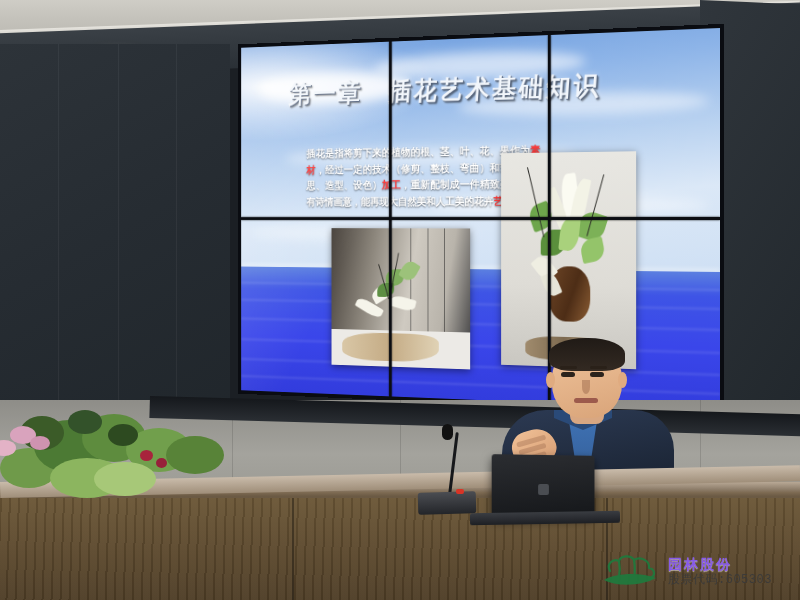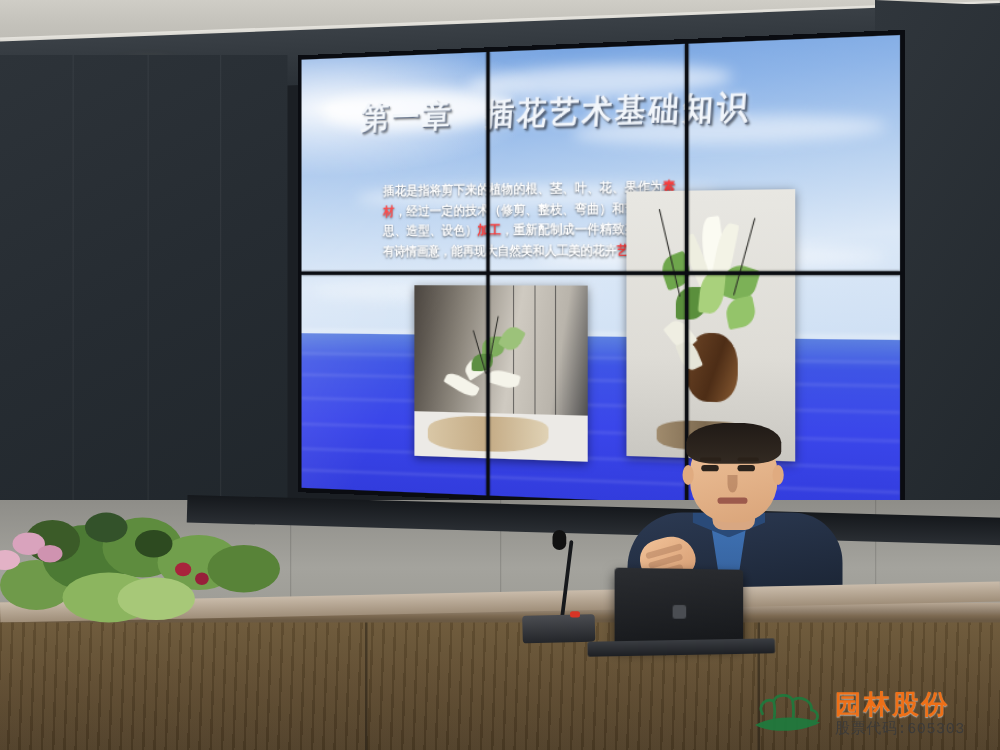--- a/index.html
+++ b/index.html
@@ -141,21 +141,21 @@
   .p-mouth{position:absolute;left:74px;top:60px;width:24px;height:5px;border-radius:3px;background:#9c5a4c;}
   .p-hand{position:absolute;left:12px;top:92px;width:44px;height:34px;border-radius:16px 20px 14px 10px;
     background:linear-gradient(160deg,#f0c096,#d79e74);transform:rotate(-16deg);}
   .p-finger{position:absolute;height:5px;border-radius:3px;background:rgba(160,110,80,.4);}
 
   
   #watermark{position:absolute;right:4px;bottom:2px;width:196px;height:54px;
     display:flex;align-items:center;gap:6px;opacity:.93;}
   .wm-logo{width:62px;height:40px;flex:0 0 auto;}
   .wm-txt{display:flex;flex-direction:column;line-height:1;}
-  .wm-name{font-size:21px;font-weight:bold;color:#f97316;letter-spacing:2px;
+  .wm-name{font-size:14px;font-weight:bold;color:#8b5cf6;letter-spacing:2px;
     text-shadow:0 1px 1px rgba(255,255,255,.6);}
   .wm-code{font-size:12px;color:#3a3a3a;letter-spacing:.5px;margin-top:3px;
     font-family:"Liberation Mono","DejaVu Sans Mono",monospace;}
 </style>
 </head>
 <body>
 
 <div id="scene">
 
   <div class="ceiling"></div>

